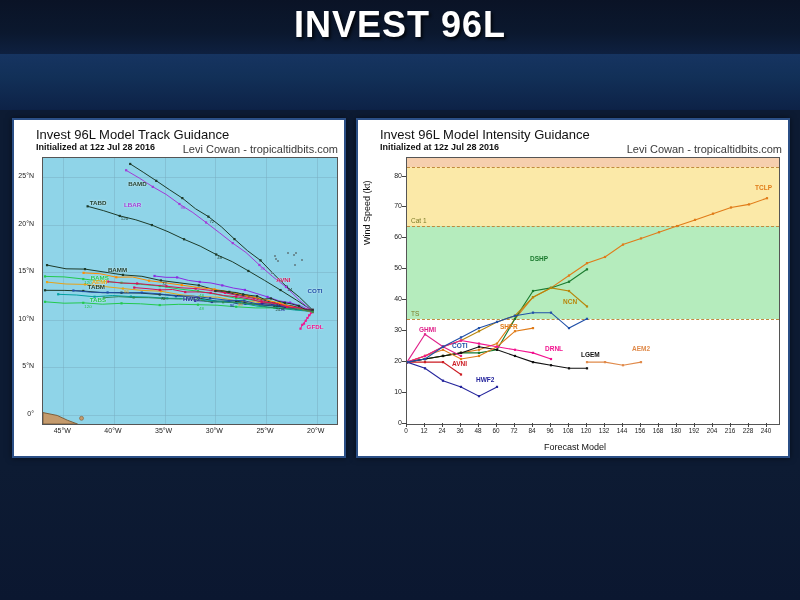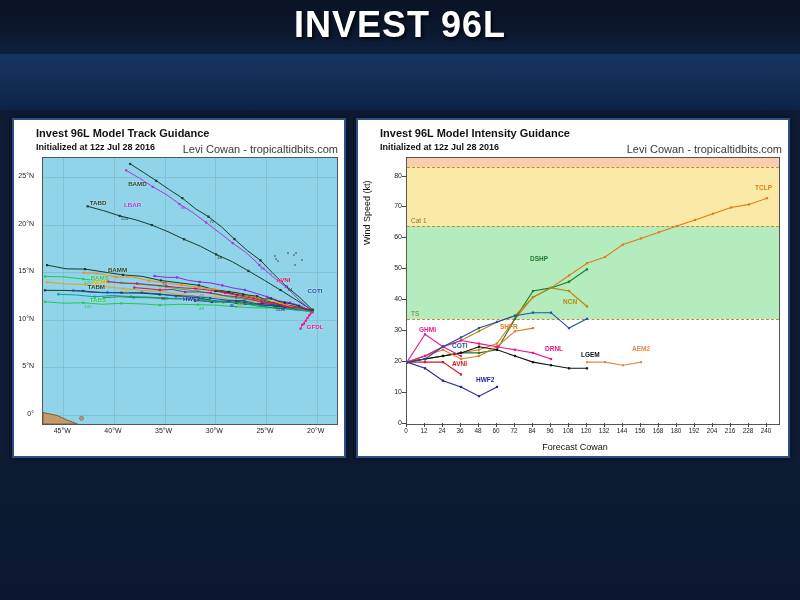--- a/index.html
+++ b/index.html
@@ -45,21 +45,21 @@
   .panel {
     position: absolute;
     background: #ffffff;
     border: 2px solid #2b4f86;
     box-shadow: 0 0 6px rgba(0,0,0,.55);
   }
   #map-panel   { left: 12px;  top: 118px; width: 334px; height: 340px; }
   #int-panel   { left: 356px; top: 118px; width: 434px; height: 340px; padding-left: 28px; }
   .p-title {
     position: absolute; left: 22px; top: 7px;
-    font-size: 11px; font-weight: bold; color: #111;
+    font-size: 13px; font-weight: normal; color: #111;
   }
   .p-sub {
     position: absolute; left: 22px; top: 22px;
     font-size: 9px; font-weight: bold; color: #111;
   }
   .p-attr {
     position: absolute; right: 6px; top: 23px;
     font-size: 11px; color: #3a3a3a;
   }
   .plot {
@@ -500,21 +500,21 @@
         <div class="intlbl" style="left: 174px; top: 193.047px; color: rgb(17, 17, 17);">LGEM</div>
         <div class="intlbl" style="left: 225px; top: 186.86px; color: rgb(224, 138, 74);">AEM2</div>
         <div class="intlbl" style="left: 93px; top: 165.209px; color: rgb(224, 123, 24);">SHFR</div>
         <div class="intlbl" style="left: 45px; top: 202.326px; color: rgb(204, 27, 34);">AVNI</div>
         <div class="intlbl" style="left: 69px; top: 217.791px; color: rgb(36, 36, 156);">HWF2</div>
         <div class="intlbl" style="left: 138px; top: 186.86px; color: rgb(242, 19, 143);">DRNL</div>
         <div class="intlbl" style="left: 12px; top: 168.302px; color: rgb(224, 33, 138);">GHMI</div>
         <div class="intlbl" style="left: 45px; top: 183.767px; color: rgb(31, 79, 168);">COTI</div>
       </div>
     <div class="axis-title" id="ylab">Wind Speed (kt)</div>
-    <div class="axis-title" id="xlab" style="left:0;top:322px;width:434px;text-align:center;">Forecast Cowan</div>
+    <div class="axis-title" id="xlab" style="left:0;top:322px;width:434px;text-align:center;">Forecast Model</div>
     <div id="int-axes">
         <div class="ticklbl" style="left: 28px; top: 299px; width: 16px; text-align: right;">0</div>
         <div style="position: absolute; left: 44px; top: 303px; width: 4px; height: 1px; background: rgb(68, 68, 68);"></div>
         <div class="ticklbl" style="left: 28px; top: 268.07px; width: 16px; text-align: right;">10</div>
         <div style="position: absolute; left: 44px; top: 272.07px; width: 4px; height: 1px; background: rgb(68, 68, 68);"></div>
         <div class="ticklbl" style="left: 28px; top: 237.14px; width: 16px; text-align: right;">20</div>
         <div style="position: absolute; left: 44px; top: 241.14px; width: 4px; height: 1px; background: rgb(68, 68, 68);"></div>
         <div class="ticklbl" style="left: 28px; top: 206.209px; width: 16px; text-align: right;">30</div>
         <div style="position: absolute; left: 44px; top: 210.209px; width: 4px; height: 1px; background: rgb(68, 68, 68);"></div>
         <div class="ticklbl" style="left: 28px; top: 175.279px; width: 16px; text-align: right;">40</div>

